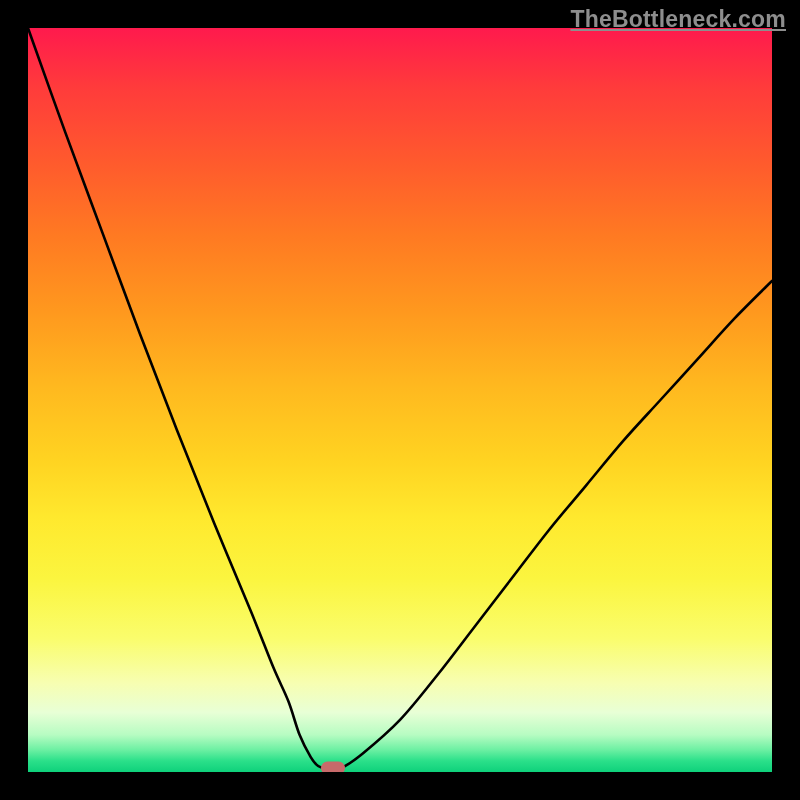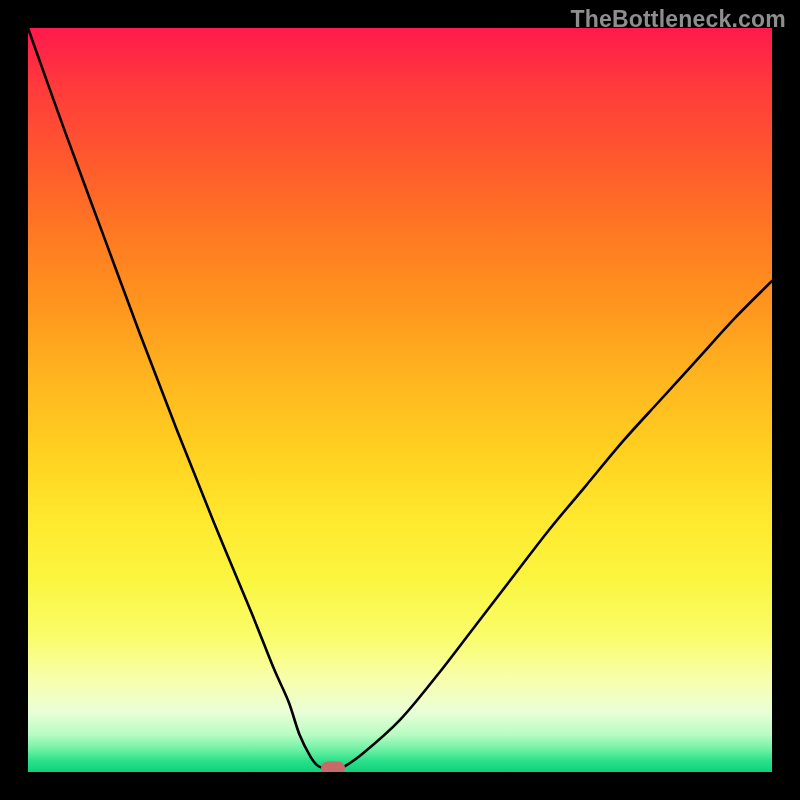--- a/index.html
+++ b/index.html
@@ -62,20 +62,21 @@
     transform: translate(-50%, -50%);
   }
   .watermark {
     position: absolute;
     top: 6px;
     right: 14px;
     font: 700 23px Arial, Helvetica, sans-serif;
     color: #8e8e8e;
     letter-spacing: 0.2px;
     user-select: none;
+    text-decoration: underline;
   }
 </style>
 </head>
 <body>
 
 <div class="frame">
   <div class="plot">
     <div class="gradient"></div>
     <svg class="curve" viewBox="0 0 744 744" preserveAspectRatio="none">
       <path id="curve-path" d="M 0 0 C 6.2 17.359999999999996, 24.800000000000004 70.05999999999997, 37.2 104.15999999999997 C 49.6 138.25999999999996, 62.00000000000001 171.12, 74.4 204.60000000000002 C 86.80000000000001 238.08000000000004, 99.19999999999999 272.18, 111.6 305.04 C 124 337.90000000000003, 136.4 370.14, 148.8 401.76 C 161.20000000000002 433.38, 173.6 464.38, 186 494.76 C 198.4 525.14, 213.27999999999997 559.8599999999999, 223.2 584.04 C 233.12 608.22, 239.32000000000002 624.96, 245.52 639.84 C 251.72 654.72, 256.06 662.16, 260.4 673.3199999999999 C 264.73999999999995 684.4799999999999, 267.84 697.5, 271.56 706.8 C 275.28000000000003 716.0999999999999, 279.62 723.912, 282.72 729.12 C 285.82000000000005 734.328, 287.68 736.188, 290.16 738.048 C 292.64000000000004 739.908, 293.88000000000005 739.908, 297.6 740.28 C 301.32 740.6519999999999, 306.28 742.76, 312.47999999999996 740.28 C 318.67999999999995 737.8, 324.88 733.46, 334.8 725.4 C 344.72 717.3399999999999, 359.6 704.9399999999999, 372 691.92 C 384.4 678.9, 396.80000000000007 662.78, 409.20000000000005 647.28 C 421.6 631.78, 434 615.04, 446.4 598.92 C 458.79999999999995 582.8, 471.20000000000005 566.68, 483.6 550.56 C 496 534.4399999999999, 508.4 517.6999999999999, 520.8 502.2 C 533.1999999999999 486.7, 545.6 472.44, 558 457.56 C 570.4 442.68, 582.8000000000001 427.18, 595.2 412.92 C 607.6 398.66, 620 385.64, 632.4 372 C 644.8 358.36, 657.2 344.71999999999997, 669.6 331.08 C 682 317.44, 694.4 303.18, 706.8 290.16 C 719.1999999999999 277.14000000000004, 737.8 259.15999999999997, 744 252.95999999999998" fill="none" stroke="#000" stroke-width="2.6" stroke-linecap="round"></path>

